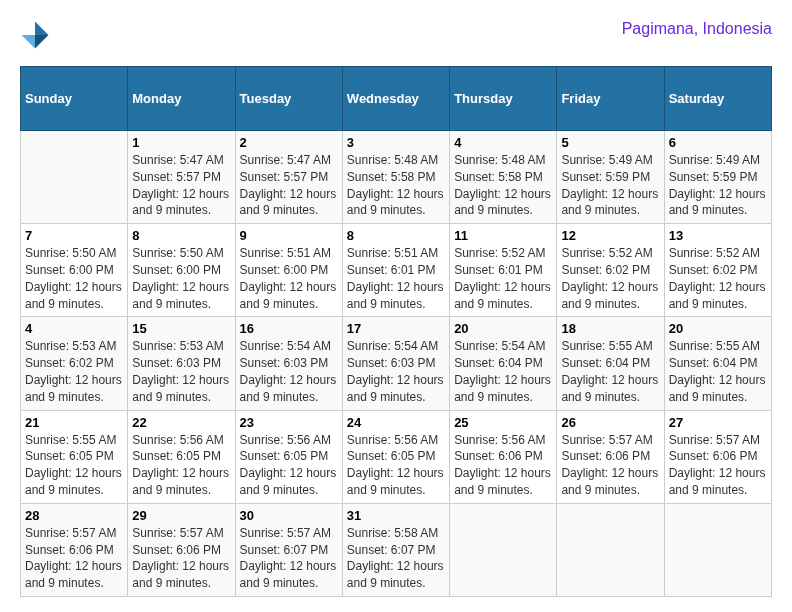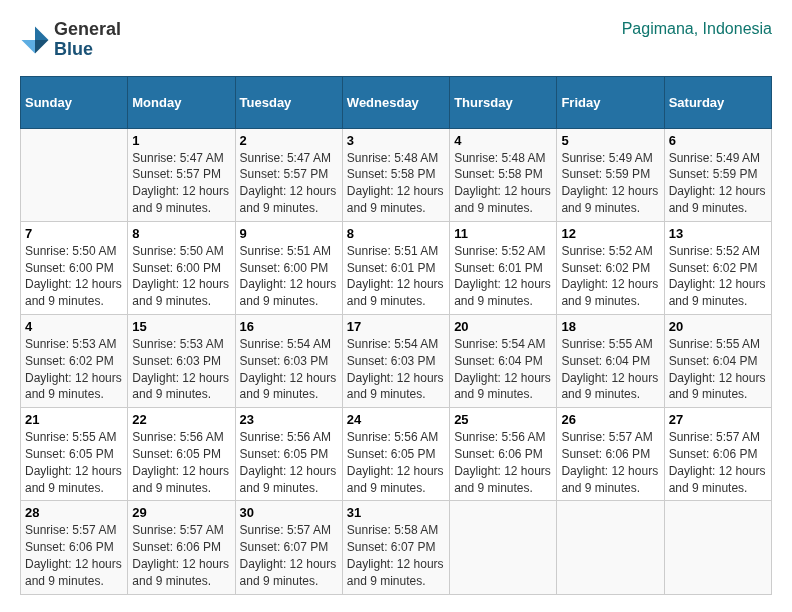--- a/index.html
+++ b/index.html
@@ -44,31 +44,31 @@
       text-align: right;
     }
     .month-title {
       font-size: 36px;
       font-weight: bold;
       color: #333;
       line-height: 1.1;
     }
     .location {
       font-size: 16px;
-      color: #0f766e;
+      color: #6d28d9;
     }
     table {
       width: 100%;
       border-collapse: collapse;
       font-size: 11px;
     }
     thead tr th {
       background-color: #2471a3;
       color: #fff;
-      padding: 18px 4px;
+      padding: 24px 4px;
       text-align: left;
       font-size: 13px;
       font-weight: bold;
       border: 1px solid #1a5276;
     }
     tbody tr td {
       border: 1px solid #ccc;
       vertical-align: top;
       padding: 4px;
       min-height: 80px;
@@ -95,24 +95,20 @@
 </head>
 <body>
 
 <div class="header">
   <div class="logo">
     <svg class="logo-icon" viewBox="0 0 40 40">
       <polygon points="20,2 38,20 20,20" fill="#2471a3"></polygon>
       <polygon points="20,20 38,20 20,38" fill="#1a5276"></polygon>
       <polygon points="20,20 2,20 20,38" fill="#5dade2"></polygon>
     </svg>
-    <div class="logo-text">
-      <span class="logo-general">General</span>
-      <span class="logo-blue">Blue</span>
-    </div>
   </div>
   <div class="title-block">
     <div class="location">Pagimana, Indonesia</div>
   </div>
 </div>
 
 <table>
   <thead>
     <tr>
     <th>Sunday</th>

